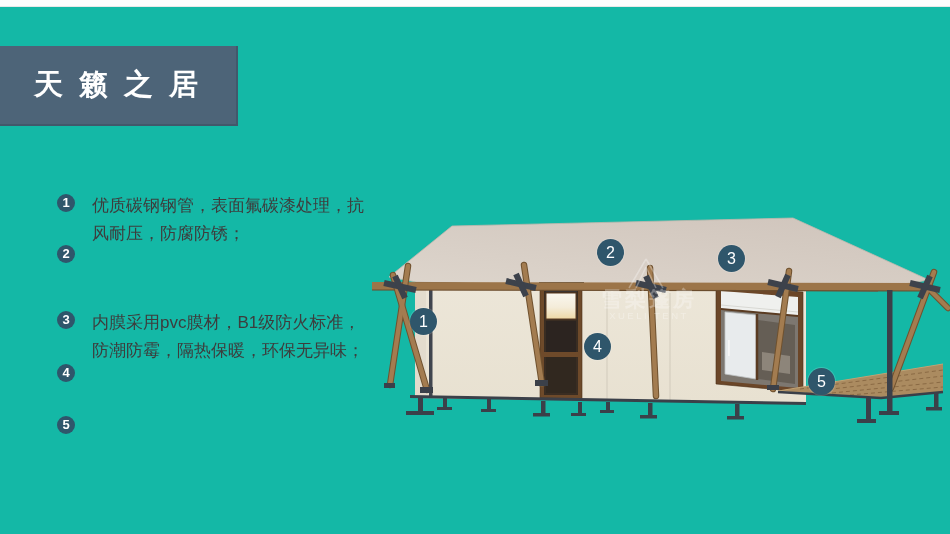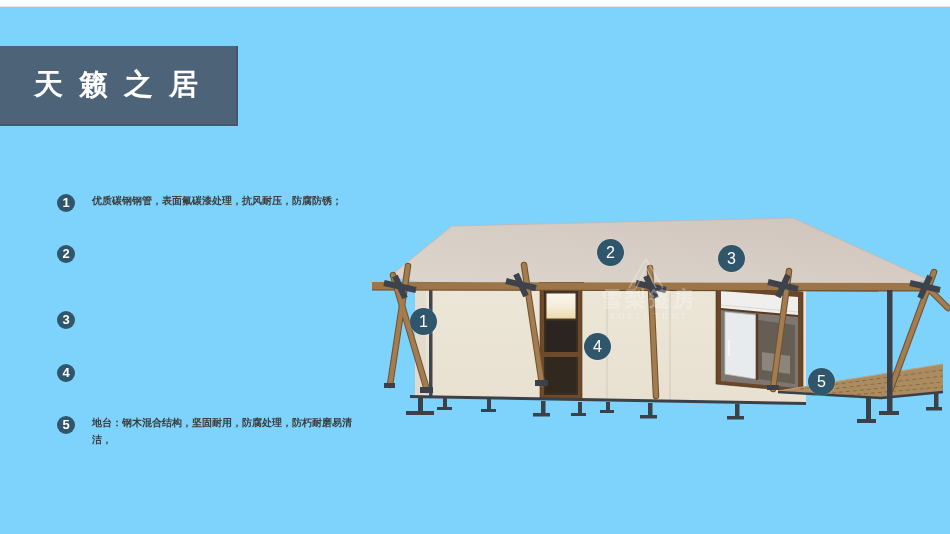--- a/index.html
+++ b/index.html
@@ -1,35 +1,35 @@
 <!DOCTYPE html>
 <html><head>
 <meta charset="utf-8">
 <style>
   html,body{margin:0;padding:0;background:#e4e4e4;}
   .stage{
     position:relative;width:950px;height:534px;overflow:hidden;
-    background:#7dd3fc;
+    background:#14b8a6;
     font-family:"Liberation Sans","DejaVu Sans",sans-serif;
   }
   .topstrip{position:absolute;left:0;top:0;width:950px;height:6px;
     background:#fdfdfd;border-bottom:1px solid #e8e8e8;}
   .titlebox{
     position:absolute;left:0;top:46px;width:236px;height:78px;
     background:#4d6478;display:flex;align-items:center;justify-content:center;
     border-right:2px solid #42586b;border-bottom:2px solid #42586b;
   }
   .titlebox span{color:#ffffff;font-size:29px;font-weight:700;letter-spacing:4px;white-space:pre;}
   .feat{position:absolute;left:57px;width:332px;display:flex;}
   .feat .num{
     flex:none;width:18px;height:18px;margin-top:2px;margin-right:17px;
     border-radius:50%;background:#2f566b;color:#fff;
     font-size:13px;font-weight:700;line-height:18px;text-align:center;
   }
-  .feat .txt{width:278px;font-size:10px;line-height:17px;color:#3d3d3d;font-weight:bold;}
+  .feat .txt{width:278px;font-size:17px;line-height:28px;color:#3d3d3d;}
   .badge{
     position:absolute;width:27px;height:27px;border-radius:50%;
     background:#2f566b;color:#fff;font-size:16px;line-height:27px;
     text-align:center;box-shadow:0 0 0 1px rgba(255,255,255,.15);
   }
   svg{position:absolute;left:0;top:0;}
 </style>
 </head>
 <body>
 
@@ -42,27 +42,27 @@
 
   <div class="feat" style="top:192px">
     <div class="num" style="background: rgb(47, 86, 107);">1</div>
     <div class="txt">优质碳钢钢管，表面氟碳漆处理，抗风耐压，防腐防锈；</div>
   </div>
   <div class="feat" style="top:243px">
     <div class="num" style="background: rgb(47, 86, 107);">2</div>
   </div>
   <div class="feat" style="top:309px">
     <div class="num" style="background: rgb(47, 86, 107);">3</div>
+    <div class="txt">内膜采用pvc膜材，B1级防火标准，防潮防霉，隔热保暖，环保无异味；</div>
   </div>
   <div class="feat" style="top:362px">
     <div class="num" style="background: rgb(47, 86, 107);">4</div>
   </div>
   <div class="feat" style="top:414px">
     <div class="num" style="background: rgb(47, 86, 107);">5</div>
-    <div class="txt">地台：钢木混合结构，坚固耐用，防腐处理，防朽耐磨易清洁，</div>
   </div>
 
   <svg width="950" height="534" viewBox="0 0 950 534">
     <defs>
       <linearGradient id="roofG" x1="0" y1="1" x2="1" y2="0">
         <stop offset="0" stop-color="#ded6cd"></stop>
           <stop offset="1" stop-color="#cfc4bb"></stop>
       </linearGradient>
       <linearGradient id="wallG" x1="0" y1="0" x2="0" y2="1">
         <stop offset="0" stop-color="#ece6d8"></stop>

